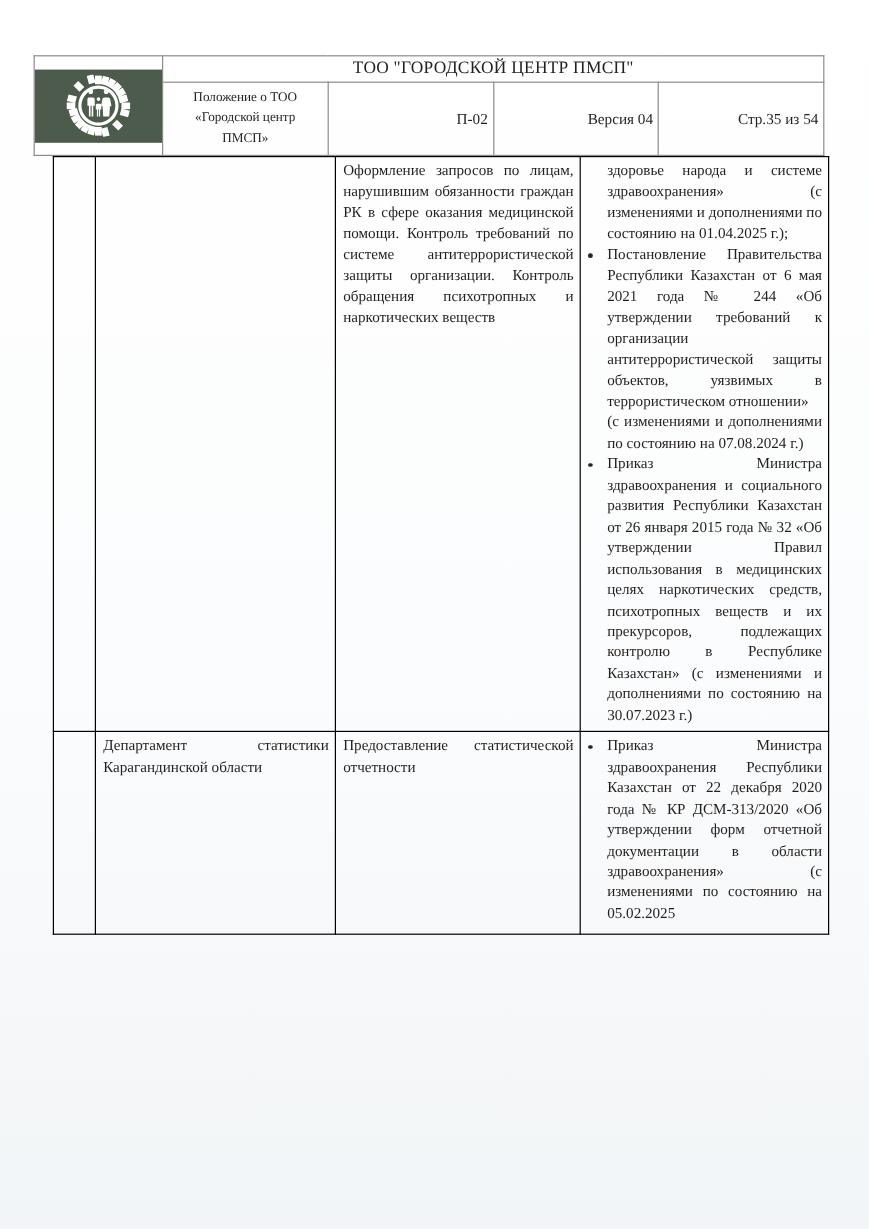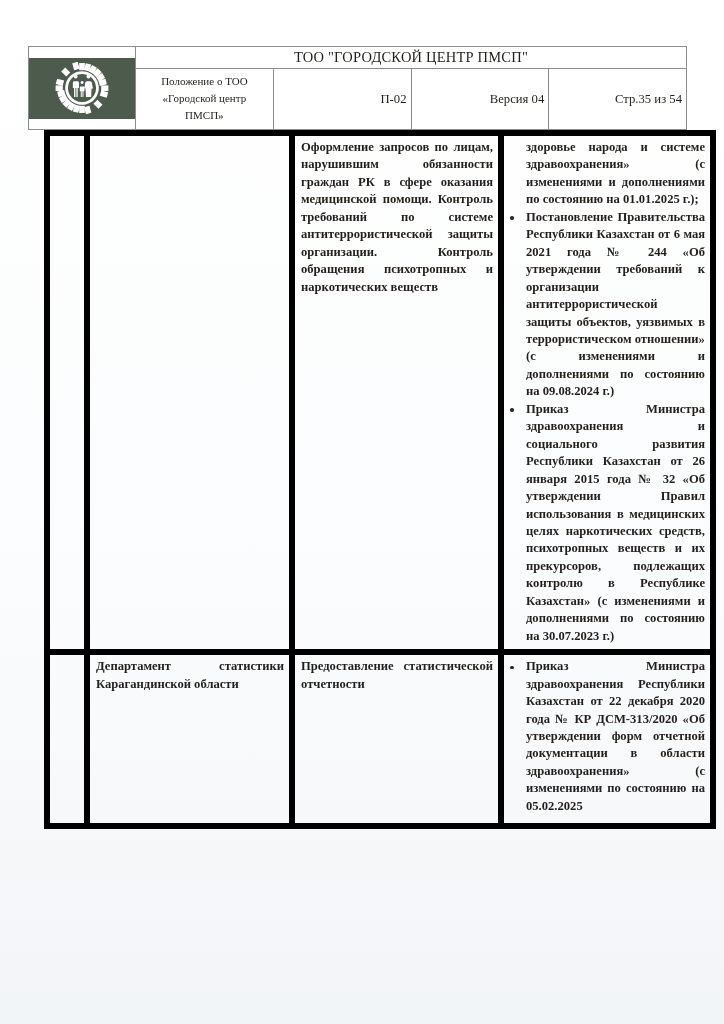--- a/index.html
+++ b/index.html
@@ -90,24 +90,23 @@
   
   .main-table {
     position: absolute;
     left: 44px;
     top: 130px;
     width: 642px;
     border-collapse: collapse;
     table-layout: fixed;
   }
   .main-table td {
-    border: 6px solid #000000;
+    border: 1px solid #000000;
     vertical-align: top;
     padding: 0;
-    font-weight: bold;
   }
   .c1 { width: 34px; }
   .c2 { width: 199px; }
   .c3 { width: 203px; }
   .c4 { width: 206px; }
 
   .cellpad {
     padding: 3px 5px 4px 6px;
     font-size: 12.6px;
     line-height: 17.45px;
@@ -236,23 +235,23 @@
       </td>
       <td class="c2">
         <div class="cellpad"></div>
       </td>
       <td class="c3">
         <div class="cellpad just">Оформление запросов по лицам, нарушившим обязанности граждан РК в сфере оказания медицинской помощи. Контроль требований по системе антитеррористической защиты организации. Контроль обращения психотропных и наркотических веществ</div>
       </td>
       <td class="c4">
         <div class="cellpad" style="padding-left:0;padding-right:5px;">
           <ul class="ref-list">
-            <li class="nobullet">здоровье народа и системе здравоохранения» (с изменениями и дополнениями по состоянию на 01.01.2025 г.);</li>
+            <li class="nobullet">здоровье народа и системе здравоохранения» (с изменениями и дополнениями по состоянию на 01.04.2025 г.);</li>
             <li class="bulleted">Постановление Правительства Республики Казахстан от 6 мая 2021 года № 244 «Об утверждении требований к организации антитеррористической защиты объектов, уязвимых в террористическом отношении»</li>
-            <li class="nobullet left">(с изменениями и дополнениями по состоянию на 09.08.2024 г.)</li>
+            <li class="nobullet left">(с изменениями и дополнениями по состоянию на 07.08.2024 г.)</li>
             <li class="bulleted">Приказ Министра здравоохранения и социального развития Республики Казахстан от 26 января 2015 года № 32 «Об утверждении Правил использования в медицинских целях наркотических средств, психотропных веществ и их прекурсоров, подлежащих контролю в Республике Казахстан» (с изменениями и дополнениями по состоянию на 30.07.2023 г.)</li>
           </ul>
         </div>
       </td>
     </tr>
 
     <tr class="row2">
       <td class="c1" style="height:168px">
         <div class="cellpad"></div>
       </td>

